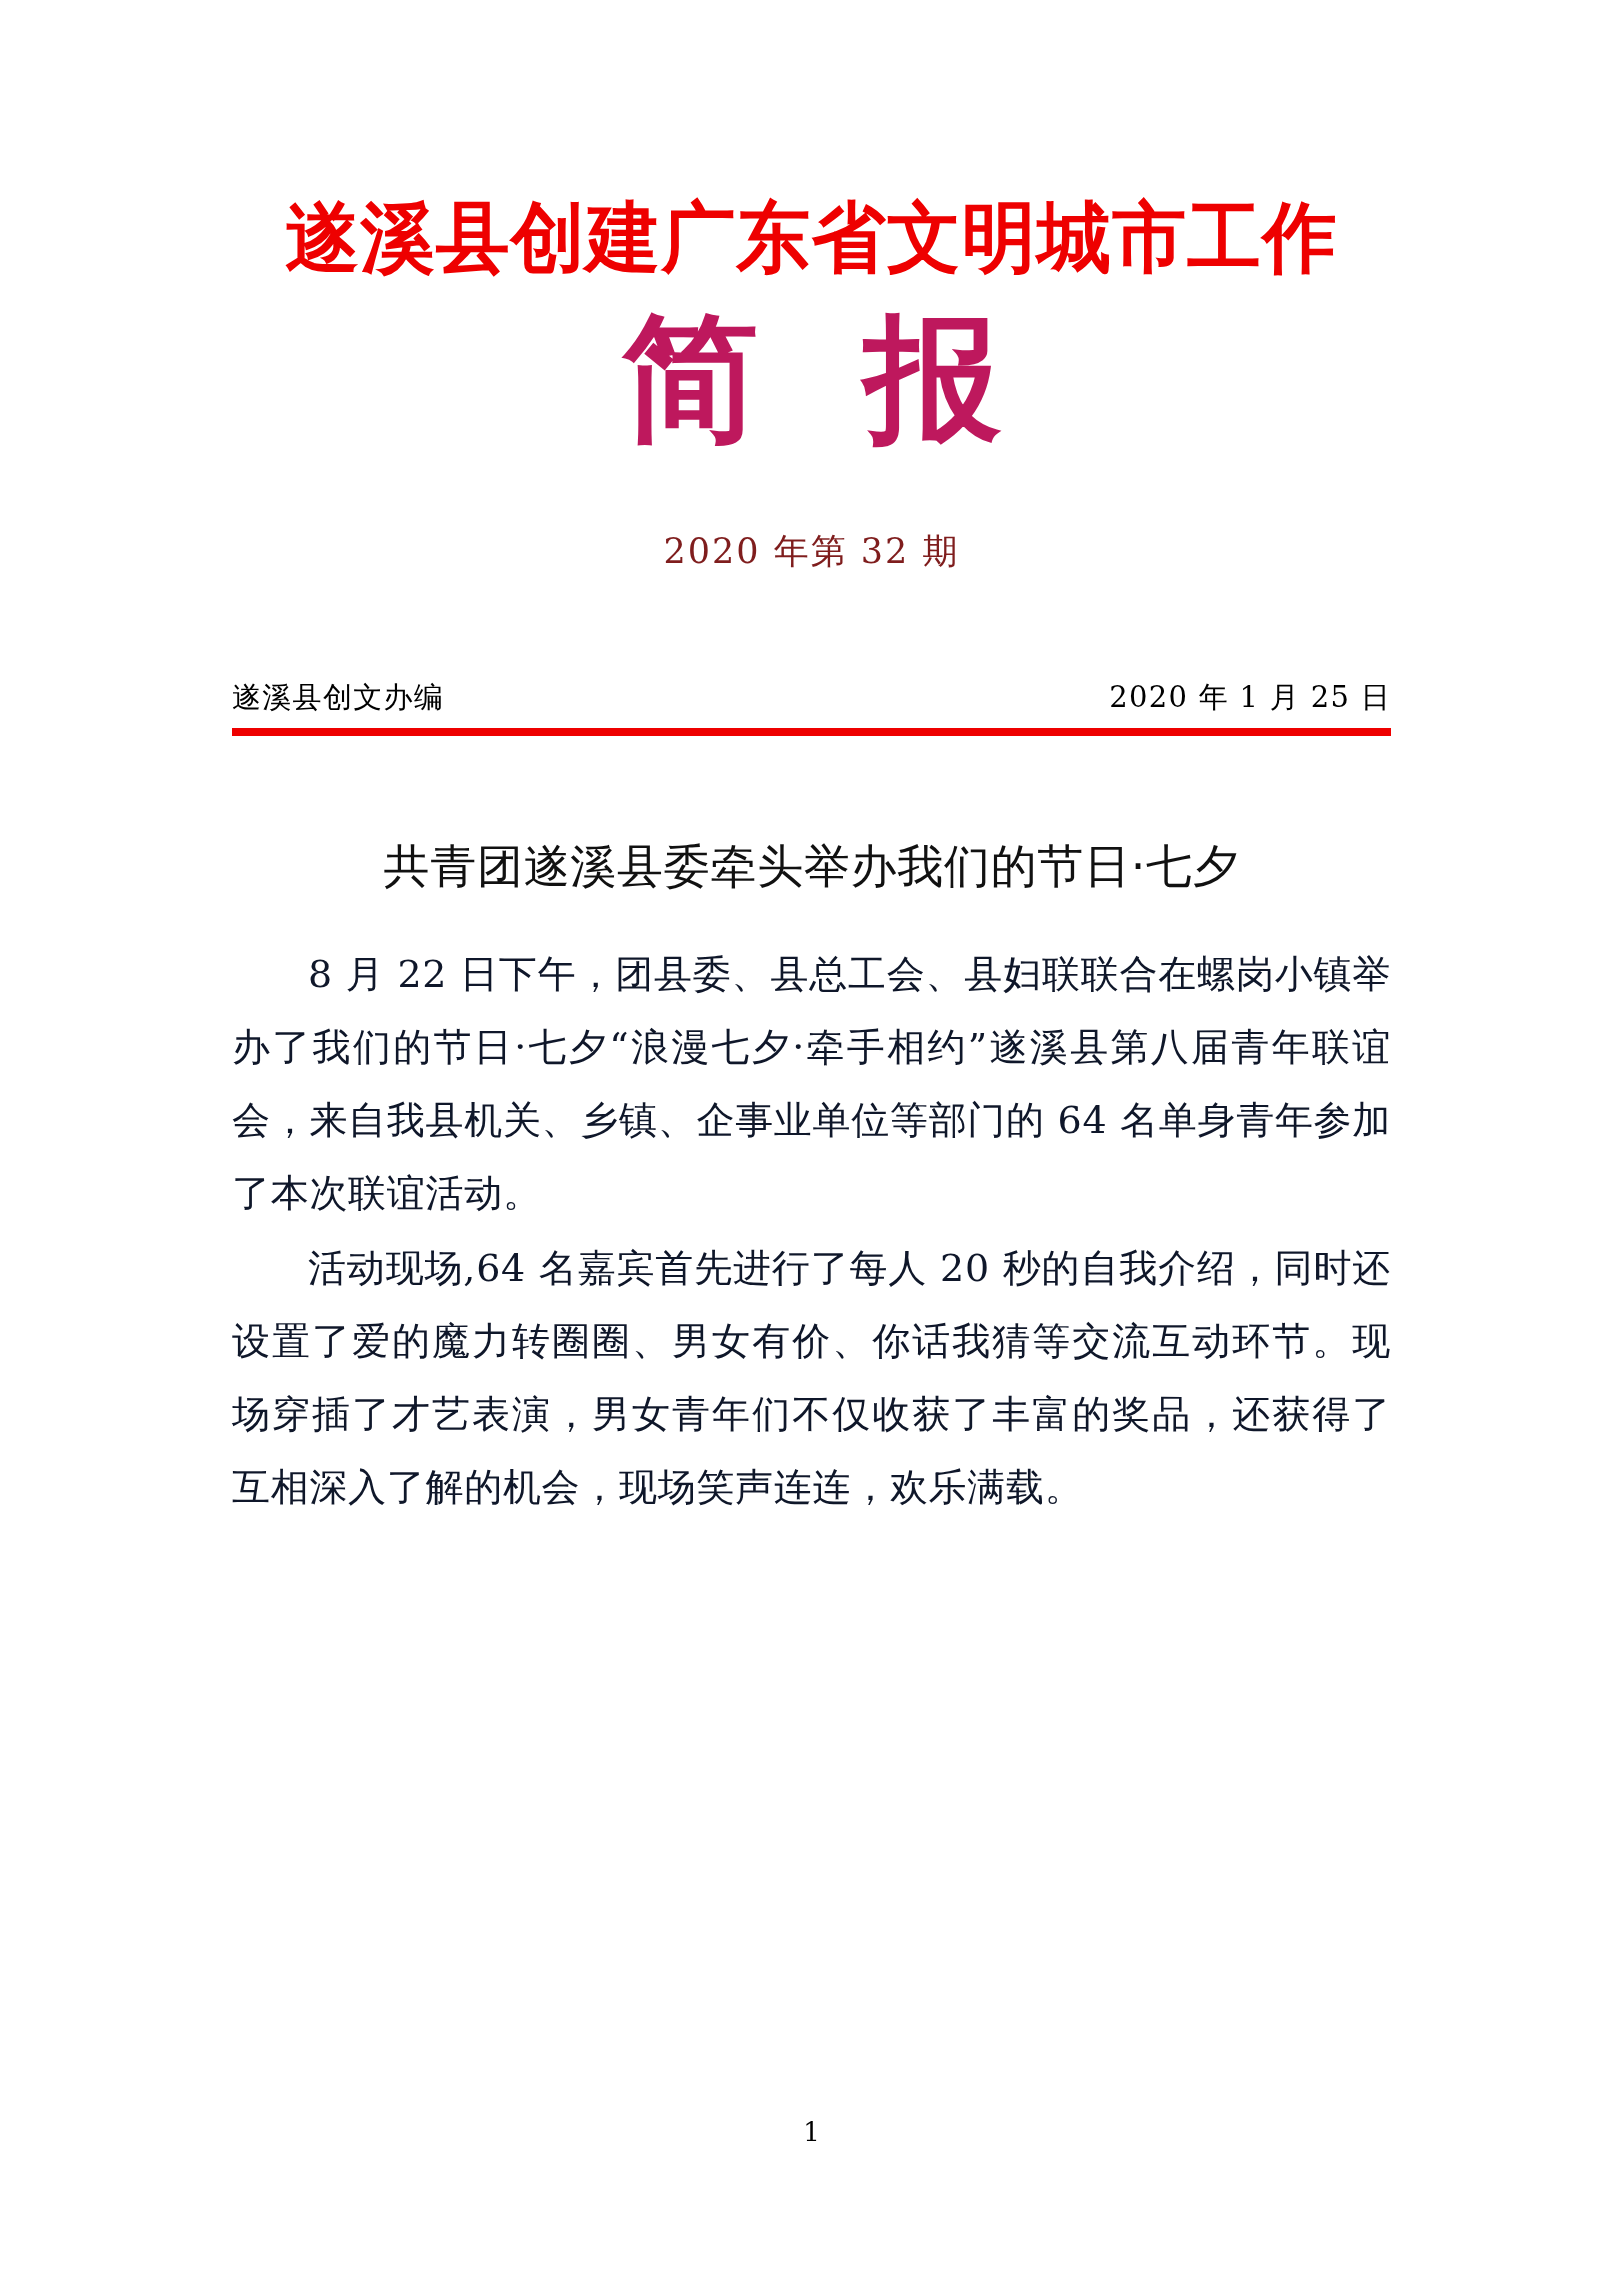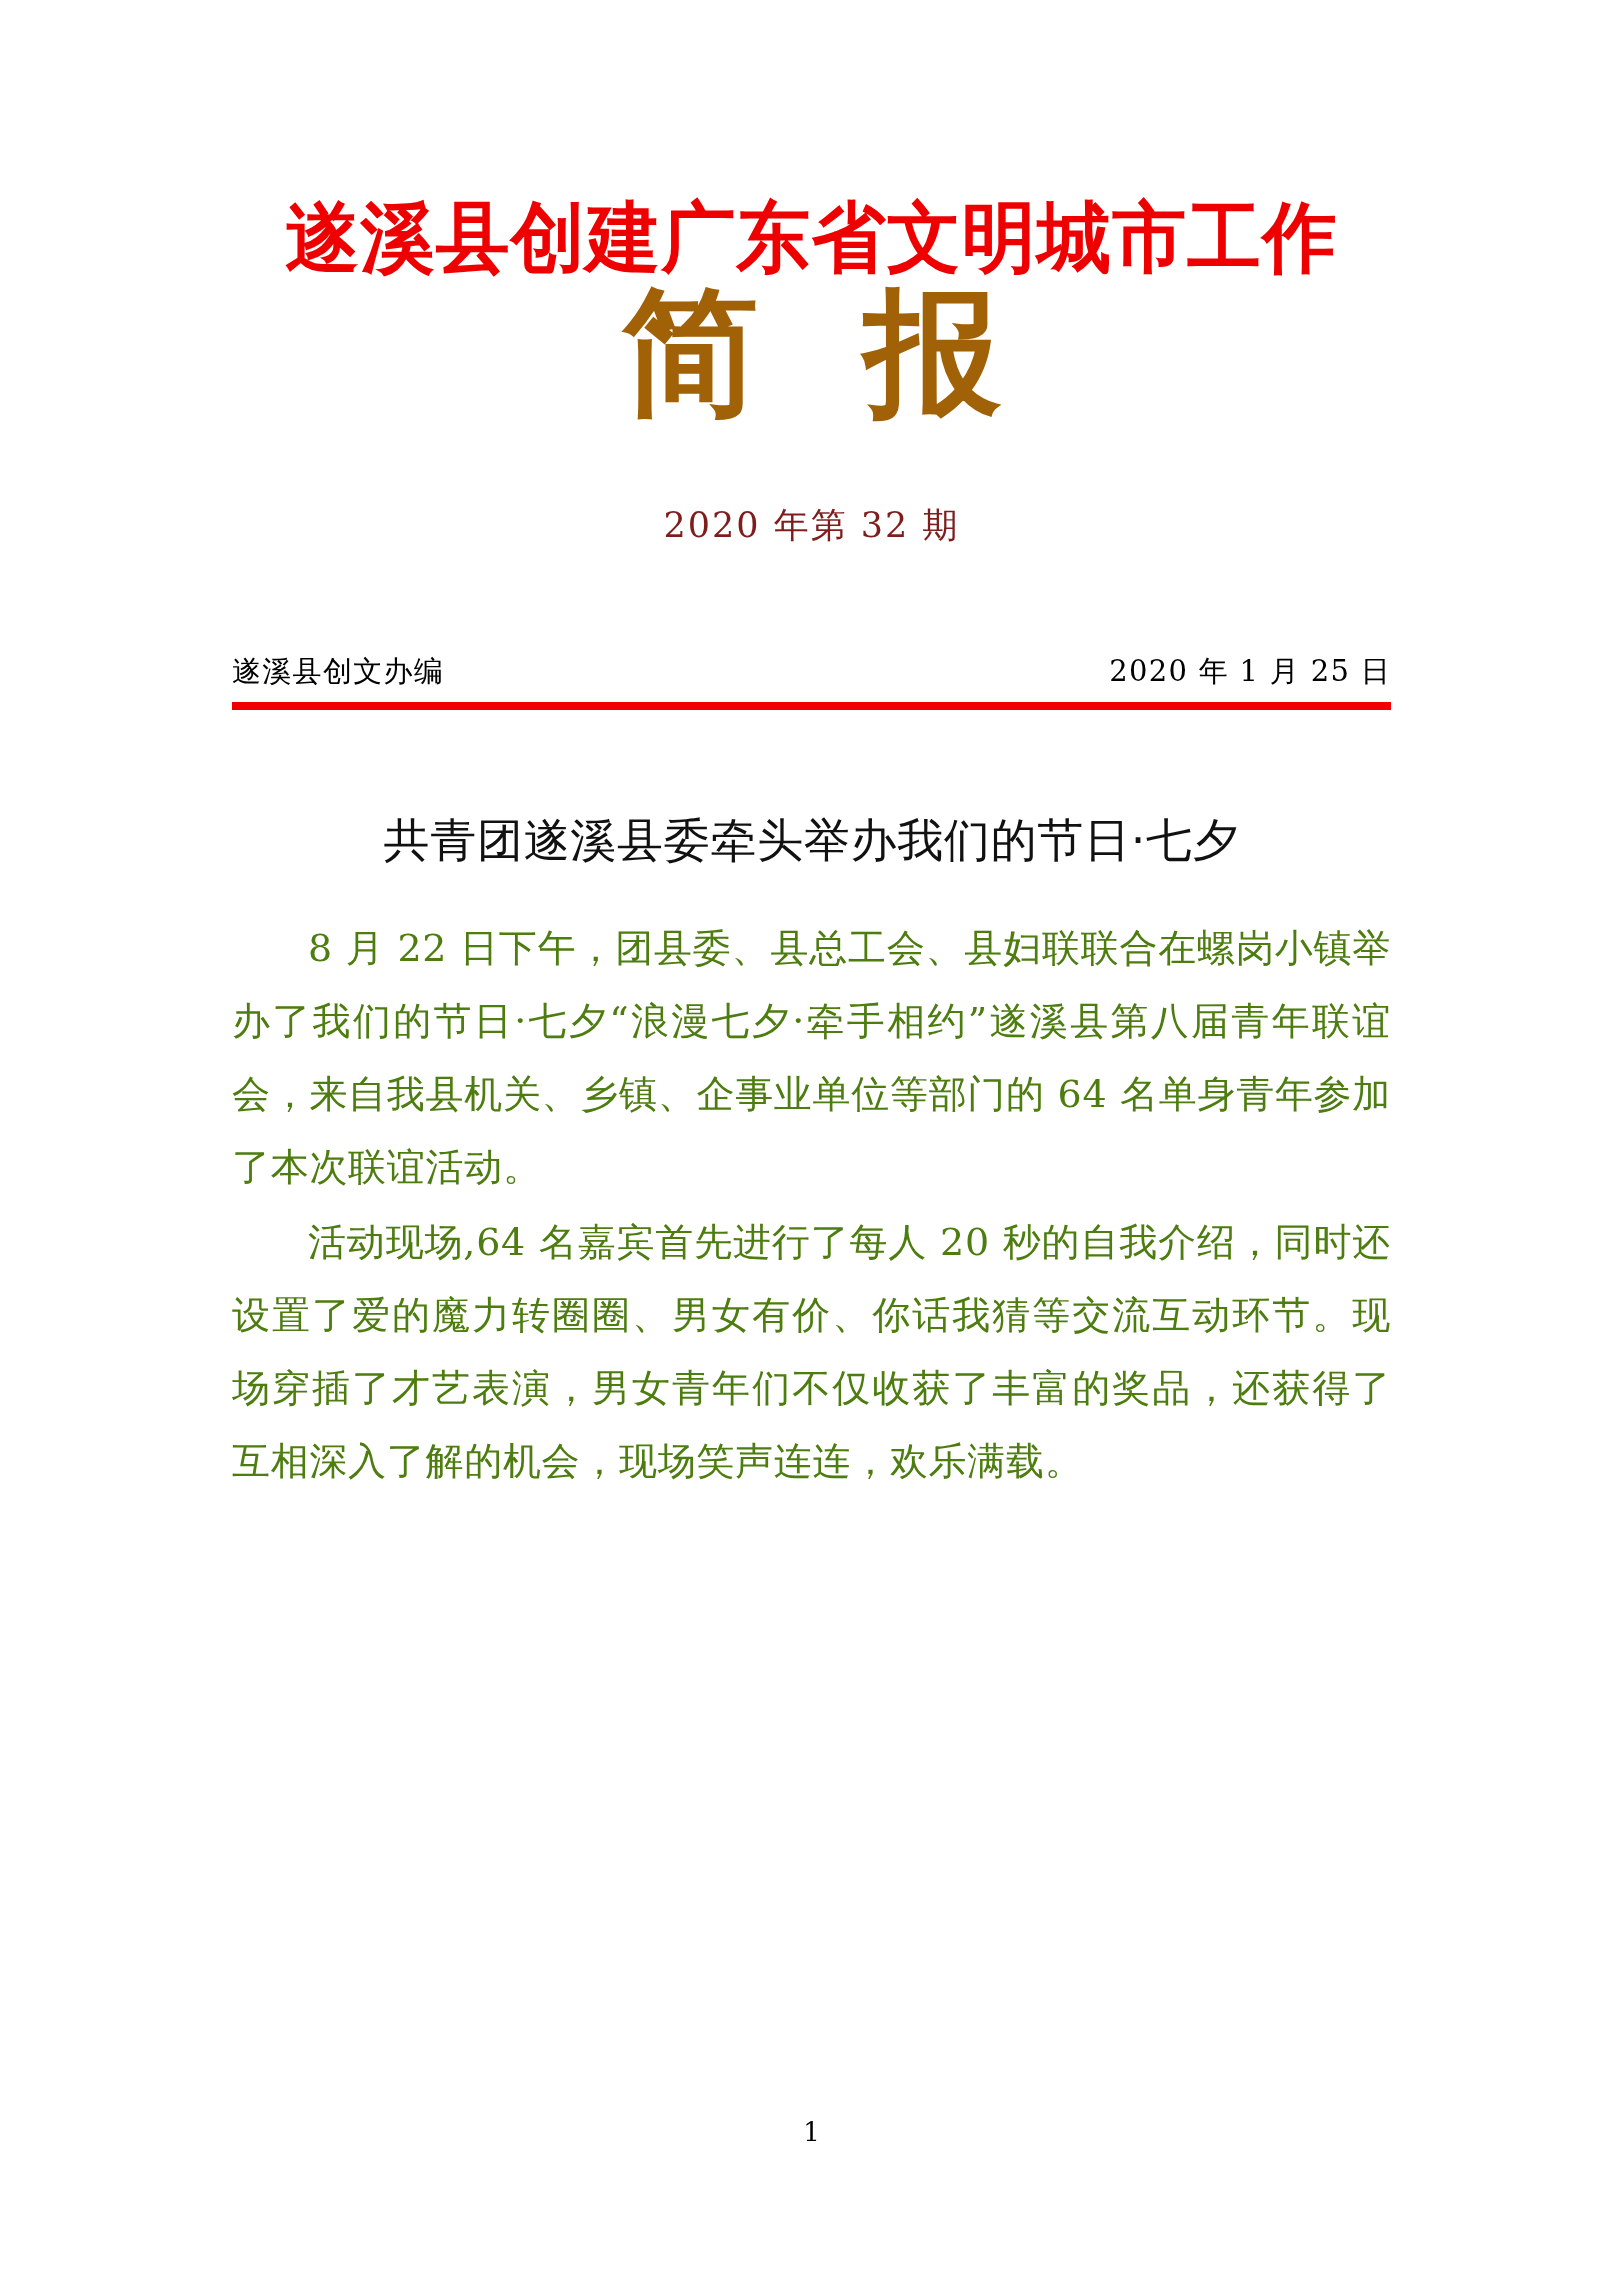--- a/index.html
+++ b/index.html
@@ -36,25 +36,26 @@
     color: #ee0000;
     font-family: "DejaVu Sans", "Liberation Sans", sans-serif;
     font-weight: 700;
     font-size: 77px;
     line-height: 1.1;
     letter-spacing: 1.3px;
     white-space: nowrap;
     transform: scaleX(0.96);
   }
   .masthead-big {
-    color: #a16207;
+    color: #be185d;
     font-family: "DejaVu Sans", "Liberation Sans", sans-serif;
     font-weight: 700;
     font-size: 137px;
     line-height: 1.05;
+    margin-top: 26px;
     letter-spacing: 105px;
     text-indent: 105px;
   }
   .issue-line {
     margin-top: 77px;
     text-align: center;
     font-size: 35px;
     color: #7f1d1d;
     letter-spacing: 2px;
     font-family: "DejaVu Serif", "Liberation Serif", serif;
@@ -90,21 +91,21 @@
     color: #111111;
     font-weight: 400;
     letter-spacing: 0.7px;
   }
   .body-text {
     margin-top: 41px;
   }
   .para {
     font-size: 38px;
     line-height: 1.92;
-    color: #4d7c0f;
+    color: #0f172a;
     text-indent: 2em;
     text-align: justify;
     text-justify: inter-ideograph;
     letter-spacing: 0.7px;
     margin: 0 0 2.6px 0;
     font-family: "DejaVu Serif", "Liberation Serif", serif;
   }
 
   
   .page-number {

